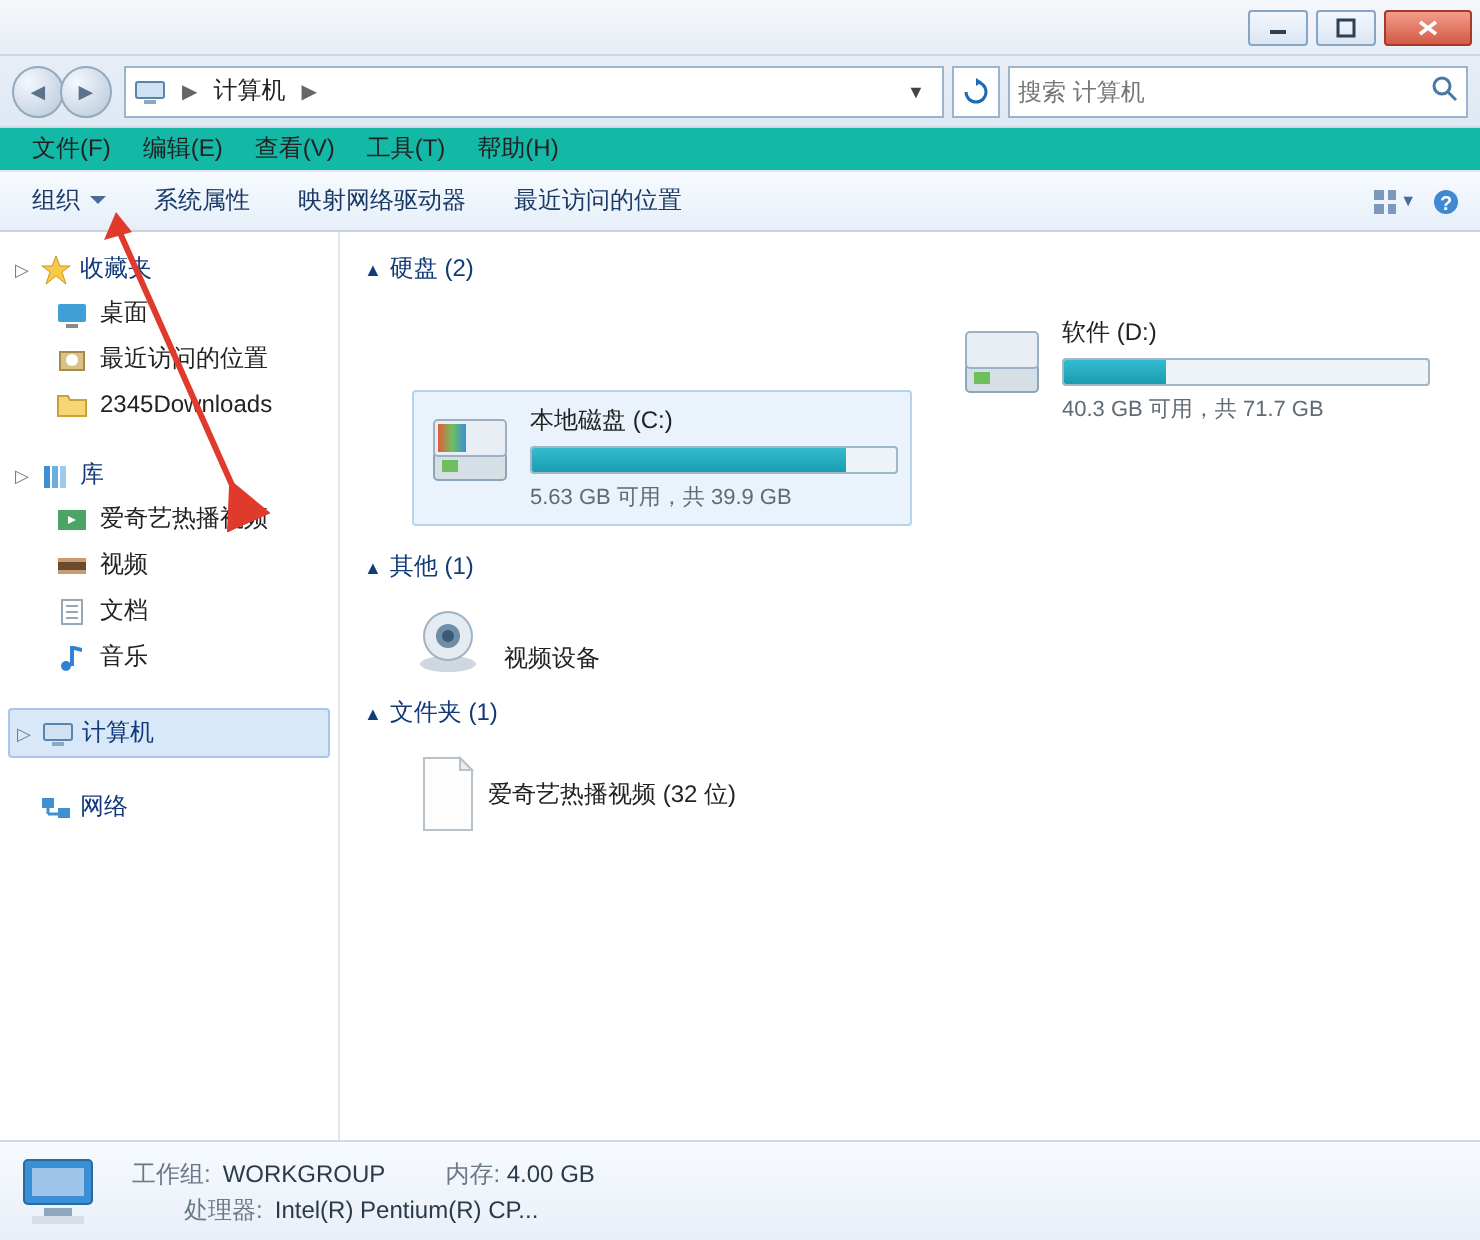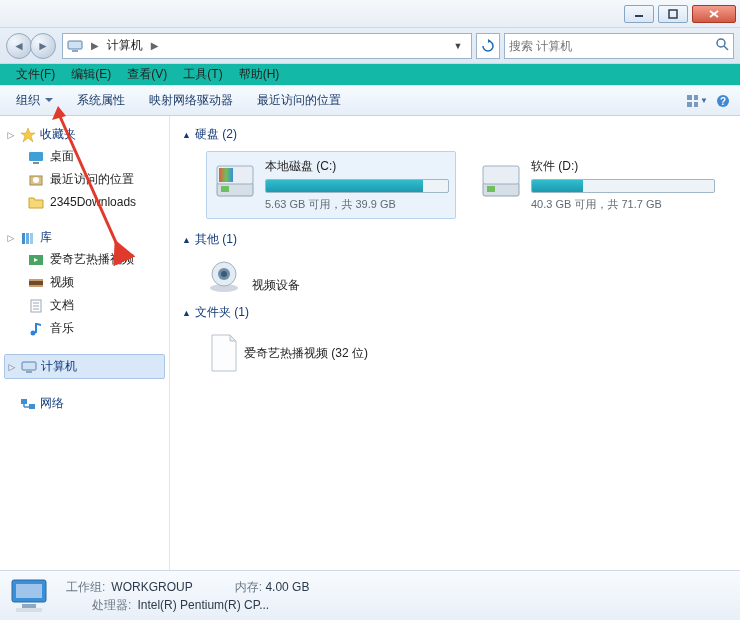--- a/index.html
+++ b/index.html
@@ -48,40 +48,40 @@
 .nav-head .gicon { width:16px; height:16px; display:flex; align-items:center; justify-content:center;}
 .nav-item { display:flex; align-items:center; gap:6px; padding:3px 2px 3px 24px; cursor:default;}
 .nav-item .nicon { width:16px; height:16px; display:flex; align-items:center; justify-content:center;}
 
 
 .content { flex:1; padding:6px 12px; font-size:12px; color:#222; overflow:auto; background:#fff;}
 .section-head { display:flex; align-items:center; gap:4px; color:#123a77; padding:4px 0; }
 .section-head .tri { font-size:9px;}
 .drive-row { display:flex; gap:16px; padding:4px 0 8px 24px; flex-wrap:wrap;}
 .drive-card { width:250px; display:flex; gap:8px; padding:6px; border:1px solid transparent; border-radius:2px;}
-.drive-card.sel { background:#eaf3fb; border-color:#b7d3ee;}
+.drive-card.sel { background:#eaf3fb; border-color:#b7d3ee;margin-top:44px;}
 .drive-icon { width:44px; height:44px; display:flex; align-items:center; justify-content:center; flex-shrink:0;}
 .drive-info { flex:1; display:flex; flex-direction:column; gap:4px;}
 .drive-name { color:#222;}
 .drive-bar { width:100%; height:14px; border:1px solid #9fb7c8; background:#eef3f7; border-radius:2px; overflow:hidden;}
 .drive-bar .fill { height:100%; background:linear-gradient(#33bccf,#1a9bb0);}
 .drive-free { color:#606a73; font-size:11px;}
 .device-row { display:flex; align-items:flex-end; gap:10px; padding:6px 0 6px 24px;}
 .device-icon { width:36px; height:36px; display:flex; align-items:center; justify-content:center;}
 .folder-row { display:flex; align-items:center; gap:2px; padding:6px 0 6px 24px;}
 .folder-icon { width:36px; height:44px; display:flex; align-items:center; justify-content:center;}
 
 
 .statusbar { height:50px; background:linear-gradient(#f7fbff,#e9eff7); border-top:1px solid #d0dae6; display:flex; align-items:center; padding:4px 8px; font-size:12px; color:#4b5b6d; gap:10px;}
 .status-icon { width:48px; height:40px; display:flex; align-items:center; justify-content:center;}
 .status-text { line-height:1.5;}
 .status-text .line { display:flex; gap:6px;}
 .status-text .lbl { color:#6b7885;}
 .status-text .val { color:#2b3a4a;}
-.status-extra { margin-left:36px;}
+.status-extra { margin-left:24px;}
 
 
 .arrow-annot { position:absolute; left:52px; top:106px; pointer-events:none; }
 
 
 .svg-icon { display:block; }
 </style>
 </head>
 <body>
 

